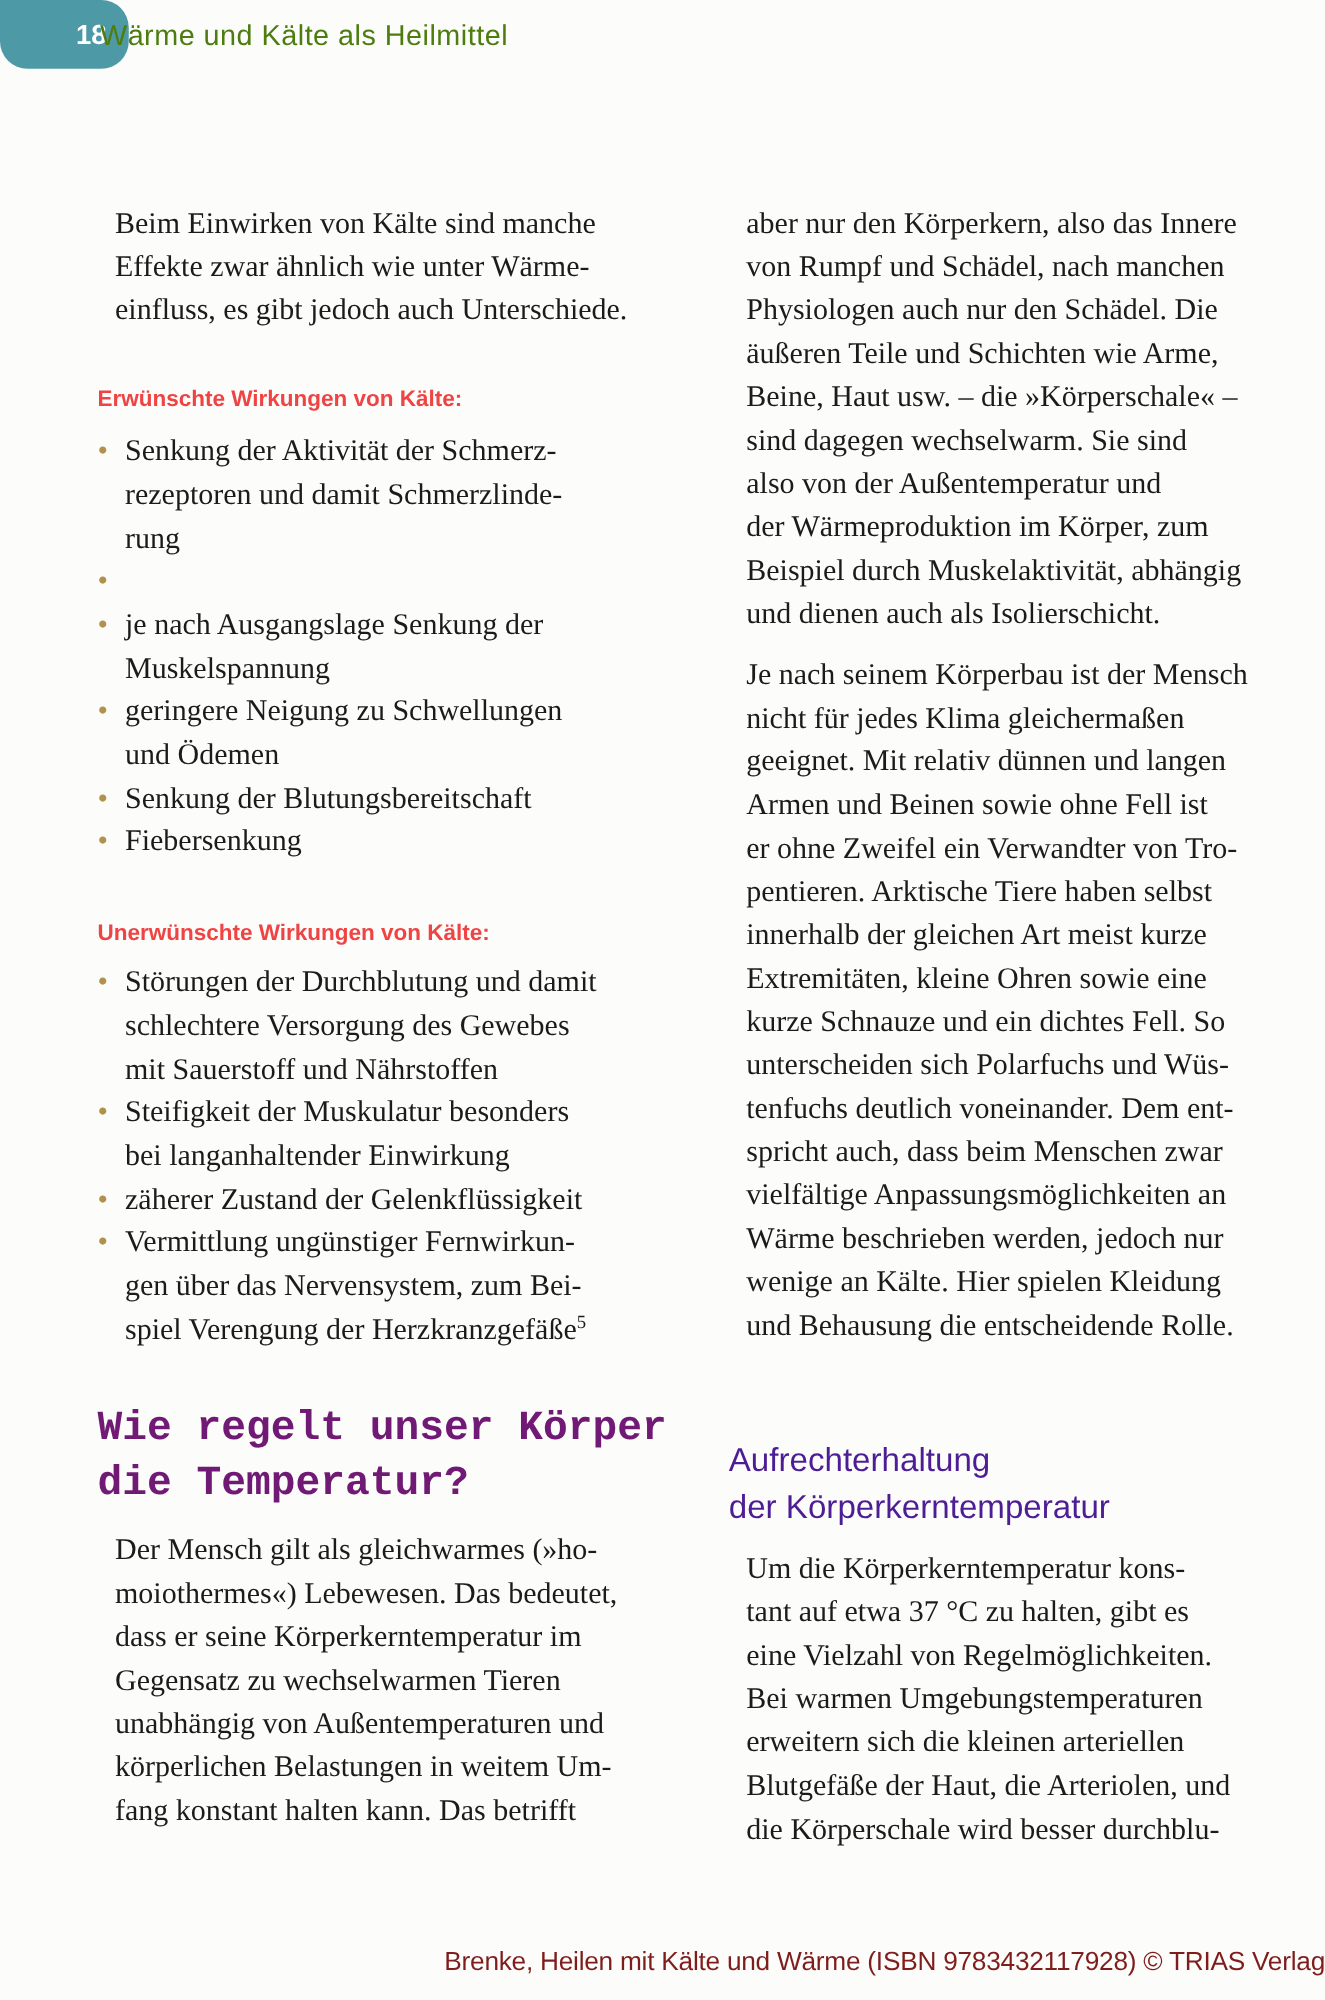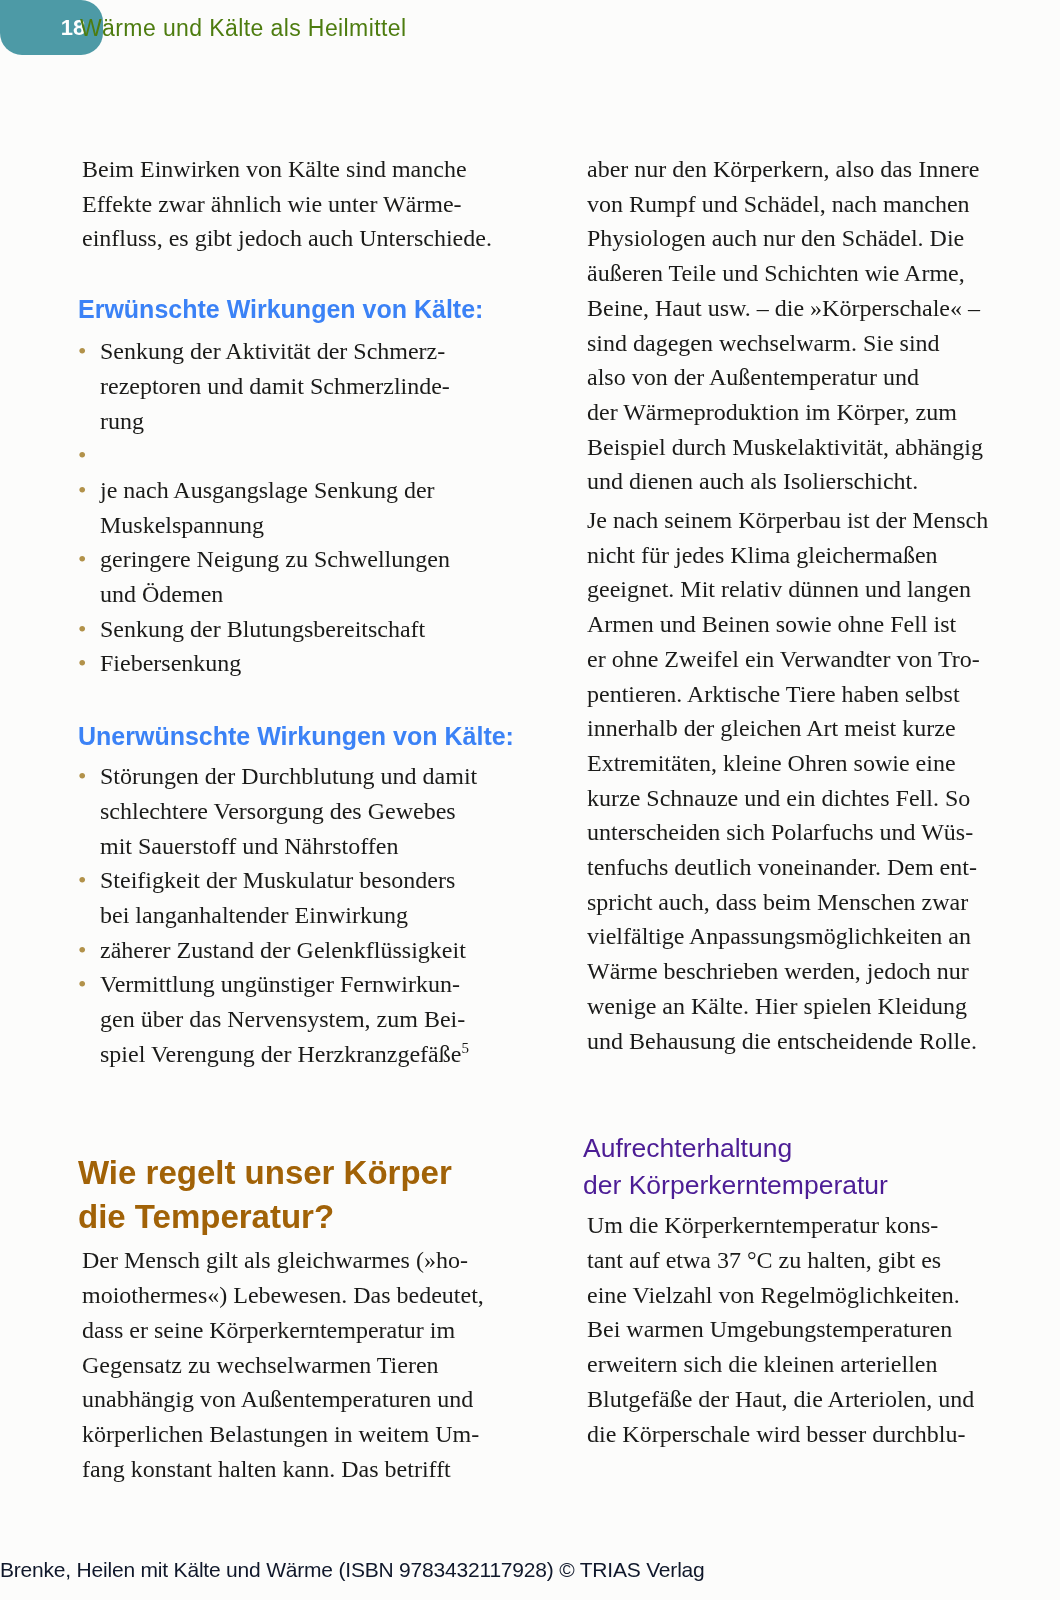--- a/index.html
+++ b/index.html
@@ -32,41 +32,41 @@
     color: #4d7c0f;
   }
   .col {
     position: absolute;
     top: 148px;
     font-size: 24px;
     line-height: 34.7px;
   }
   .col-left  { left: 78px;  width: 482px; }
   .col-right { left: 583px; width: 470px; }
-  p.body { margin: 4px; white-space: pre; }
+  p.body { margin: 14px; white-space: pre; }
   .mt-p2 { margin-top: 30px; }
   .mt-rp2 { margin-top: 38px; }
   .mt-rp3 { margin-top: 16px; }
   .gold-heading {
     font-family: "Liberation Sans", sans-serif;
     font-weight: 700;
-    font-size: 25px;
+    font-size: 18px;
     line-height: 30px;
-    color: #3b82f6;
+    color: #ef4444;
     margin: 38px 0 10px 0;
     white-space: pre;
   }
   .gold-heading.second { margin-top: 40px; margin-bottom: 8px; }
   .big-heading {
-    font-family: Liberation Sans, sans-serif;
+    font-family: Liberation Mono, monospace;
     font-weight: 700;
     font-size: 33px;
     line-height: 44px;
-    color: #a16207;
-    margin: 80px 0 0 0;
+    color: #701a75;
+    margin: 40px 0 0 0;
     white-space: pre;
   }
   .sub-heading {
     font-family: "Liberation Sans", sans-serif;
     font-weight: 400;
     font-size: 26.5px;
     line-height: 37px;
     color: #4c1d95;
     margin: 72px 0 0 0;
     white-space: pre;
@@ -82,25 +82,25 @@
   .li-text { white-space: pre; }
   sup.fn {
     font-size: 15px;
     line-height: 0;
     vertical-align: super;
   }
   .footer {
     position: absolute;
     left: 0; right: 0;
     top: 1558px;
-    text-align: left;
+    text-align: right;
     font-family: "Liberation Sans", sans-serif;
     font-size: 21px;
     letter-spacing: -0.2px;
-    color: #0f172a;
+    color: #7f1d1d;
   }
 </style>
 </head>
 <body>
 
 <div class="page">
 
   <div class="badge">
     <span>18</span>
   </div>

